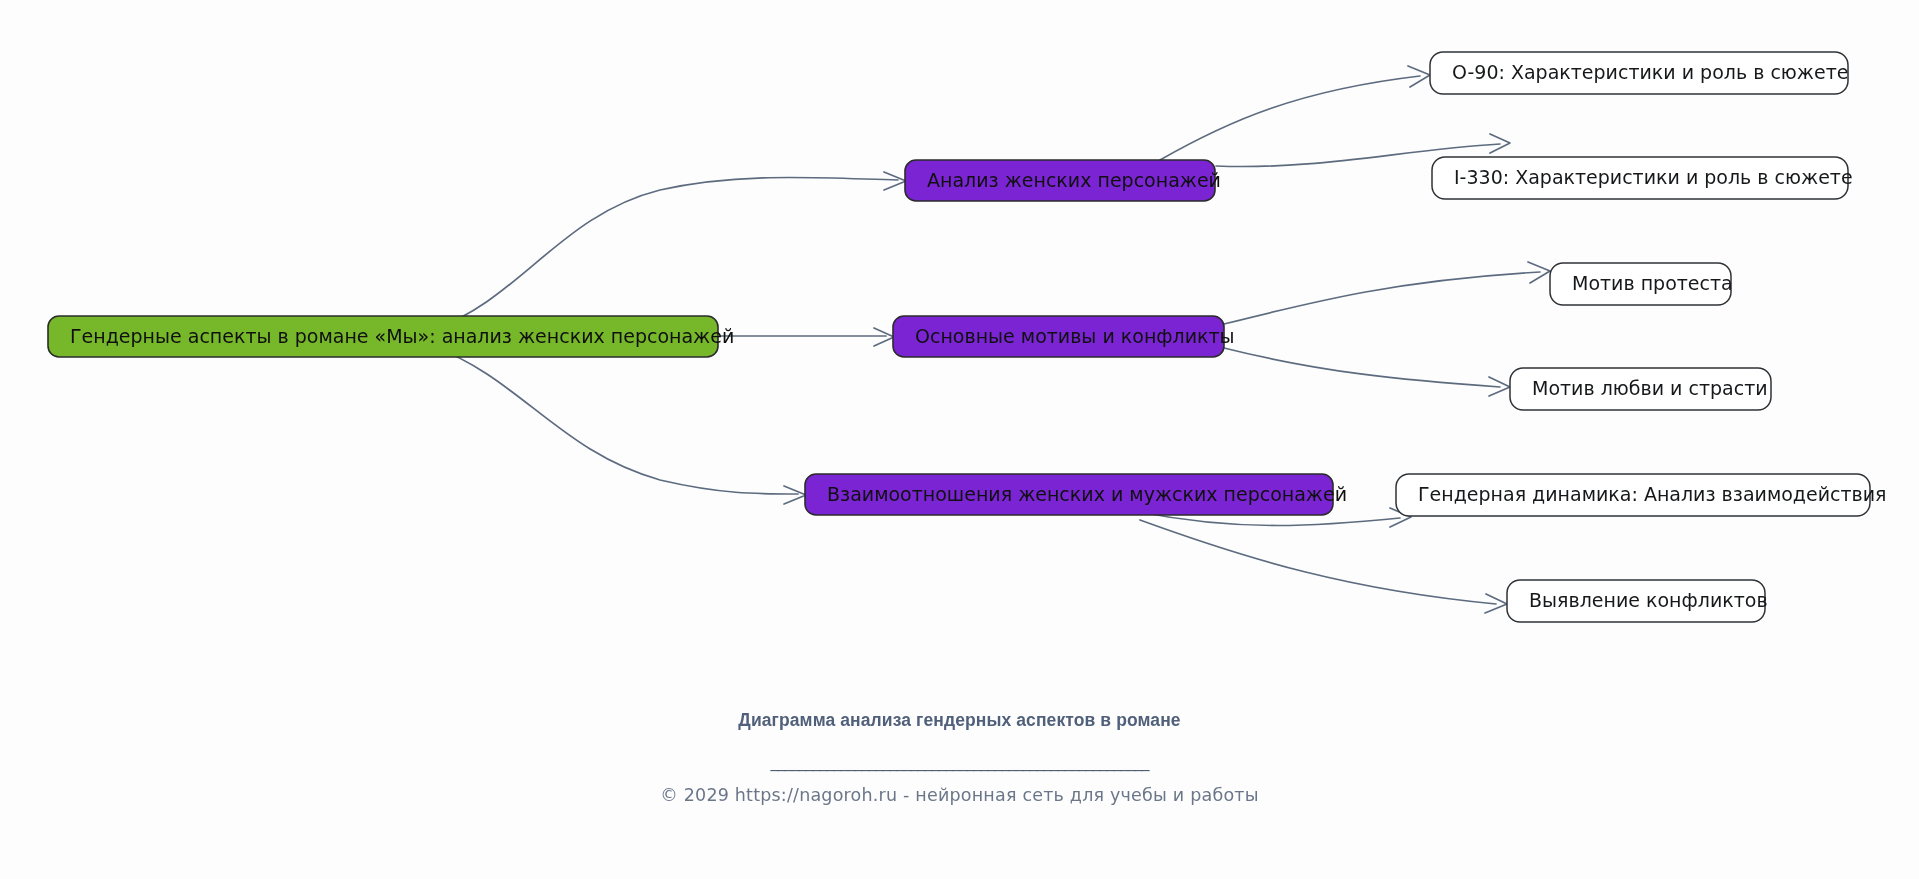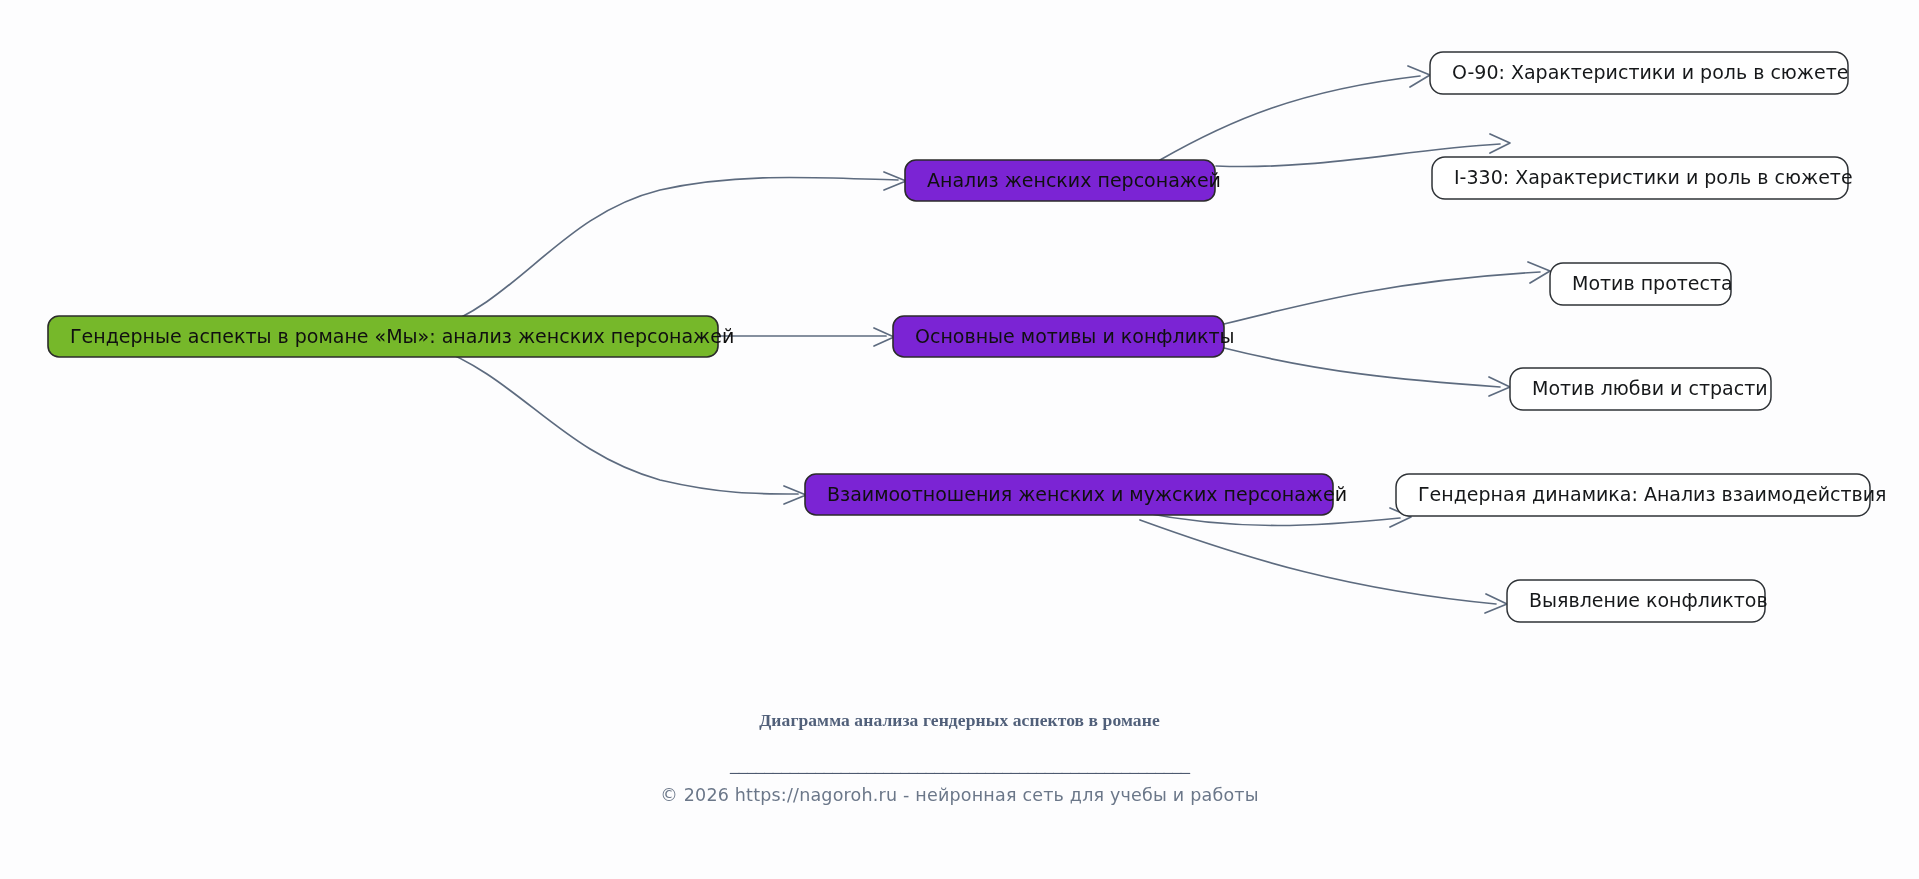--- a/index.html
+++ b/index.html
@@ -70,34 +70,34 @@
     dominant-baseline: middle;
   }
   .footer {
     position: absolute;
     left: 0;
     width: 1919px;
     text-align: center;
   }
   #footer-title {
     top: 710px;
-    font-family: Liberation Serif, serif;
+    font-family: Liberation Sans, sans-serif;
     font-size: 17.5px;
     font-weight: bold;
     color: #51607a;
     line-height: 21px;
     letter-spacing: 0.1px;
   }
   #footer-title .line2 {
     display: block;
   }
   #footer-divider {
     top: 752px;
     font-family: "DejaVu Sans", "Liberation Sans", sans-serif;
-    font-size: 19px;
+    font-size: 16px;
     color: #4d5a70;
     letter-spacing: -1px;
     white-space: nowrap;
     overflow: hidden;
     height: 22px;
   }
   #footer-credit {
     top: 785px;
     font-family: "DejaVu Sans", "Liberation Sans", sans-serif;
     font-size: 17.5px;
@@ -215,15 +215,15 @@
 
     </g>
   </svg>
 
   <div class="footer" id="footer-title">
     <span>Диаграмма анализа гендерных аспектов в романе</span>
   </div>
 
   <div class="footer" id="footer-divider">______________________________________________________</div>
 
-  <div class="footer" id="footer-credit">© 2026 https://nagoroh.ru - нейронная сеть для учебы и работы</div>
+  <div class="footer" id="footer-credit">© 2029 https://nagoroh.ru - нейронная сеть для учебы и работы</div>
 
 </div>
 
 </body></html>

